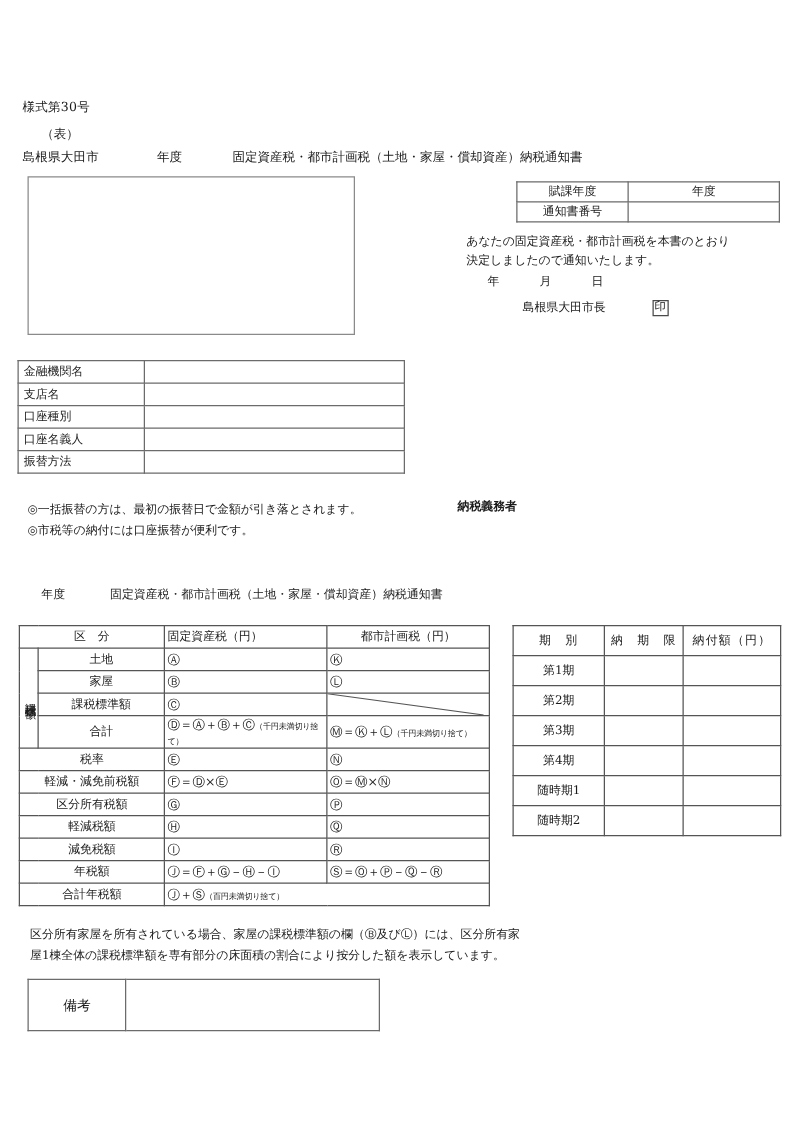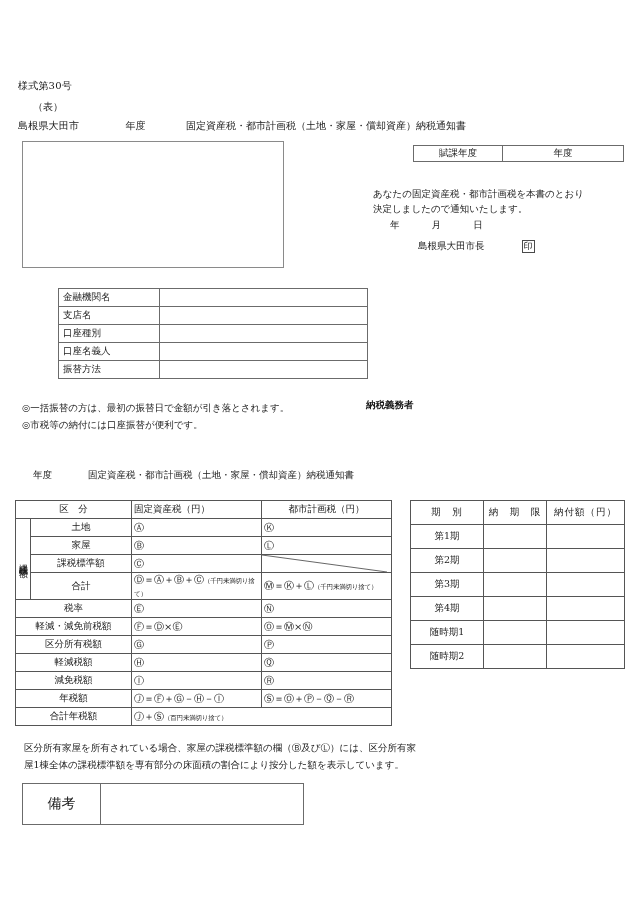--- a/index.html
+++ b/index.html
@@ -68,21 +68,20 @@
     font-size: 9px;
     margin-left: 34px;
     vertical-align: middle;
   }
 
   
   .bank-tbl {
     left: 14px; top: 288px;
     border-collapse: collapse;
     font-size: 9.5px;
-    margin-left: 44px;
   }
   .bank-tbl td { border: 1px solid #6b6b6b; height: 15px; vertical-align: middle; }
   .bank-tbl td.lab { width: 95px; padding-left: 4px; }
   .bank-tbl td.val { width: 205px; }
 
   
   .bank-note { left: 22px; top: 399px; font-size: 9.5px; line-height: 17px; }
   .taxpayer-label { left: 366px; top: 399px; font-size: 9.5px; font-weight: bold; }
 
   
@@ -148,21 +147,21 @@
     left: 24px; top: 739px;
     font-size: 9.5px;
     line-height: 17px;
     width: 580px;
   }
 
   
   .remarks-tbl {
     left: 22px; top: 783px;
     border-collapse: collapse;
-    font-size: 14px;
+    font-size: 11px;
     border-radius: 15px;
   }
   .remarks-tbl td {
     border: 1px solid #6b6b6b;
     height: 38px;
     vertical-align: middle;
   }
   .remarks-tbl td.lab { width: 75px; text-align: center; }
   .remarks-tbl td.val { width: 200px; }
 </style>
@@ -182,20 +181,24 @@
   </div>
 
   <div class="abs addr-box"></div>
 
   <table class="abs tax-year-tbl">
     <tbody>
         <tr>
       <td class="lab">賦課年度</td>
       <td class="val">年度</td>
     </tr>
+    <tr>
+      <td class="lab">通知書番号</td>
+      <td class="val"></td>
+    </tr>
   </tbody>
     </table>
 
   <div class="abs notice">
     <div>あなたの固定資産税・都市計画税を本書のとおり</div>
     <div>決定しましたので通知いたします。</div>
   </div>
   <div class="abs date-line">
     <span>年</span>
     <span class="sp"></span>

